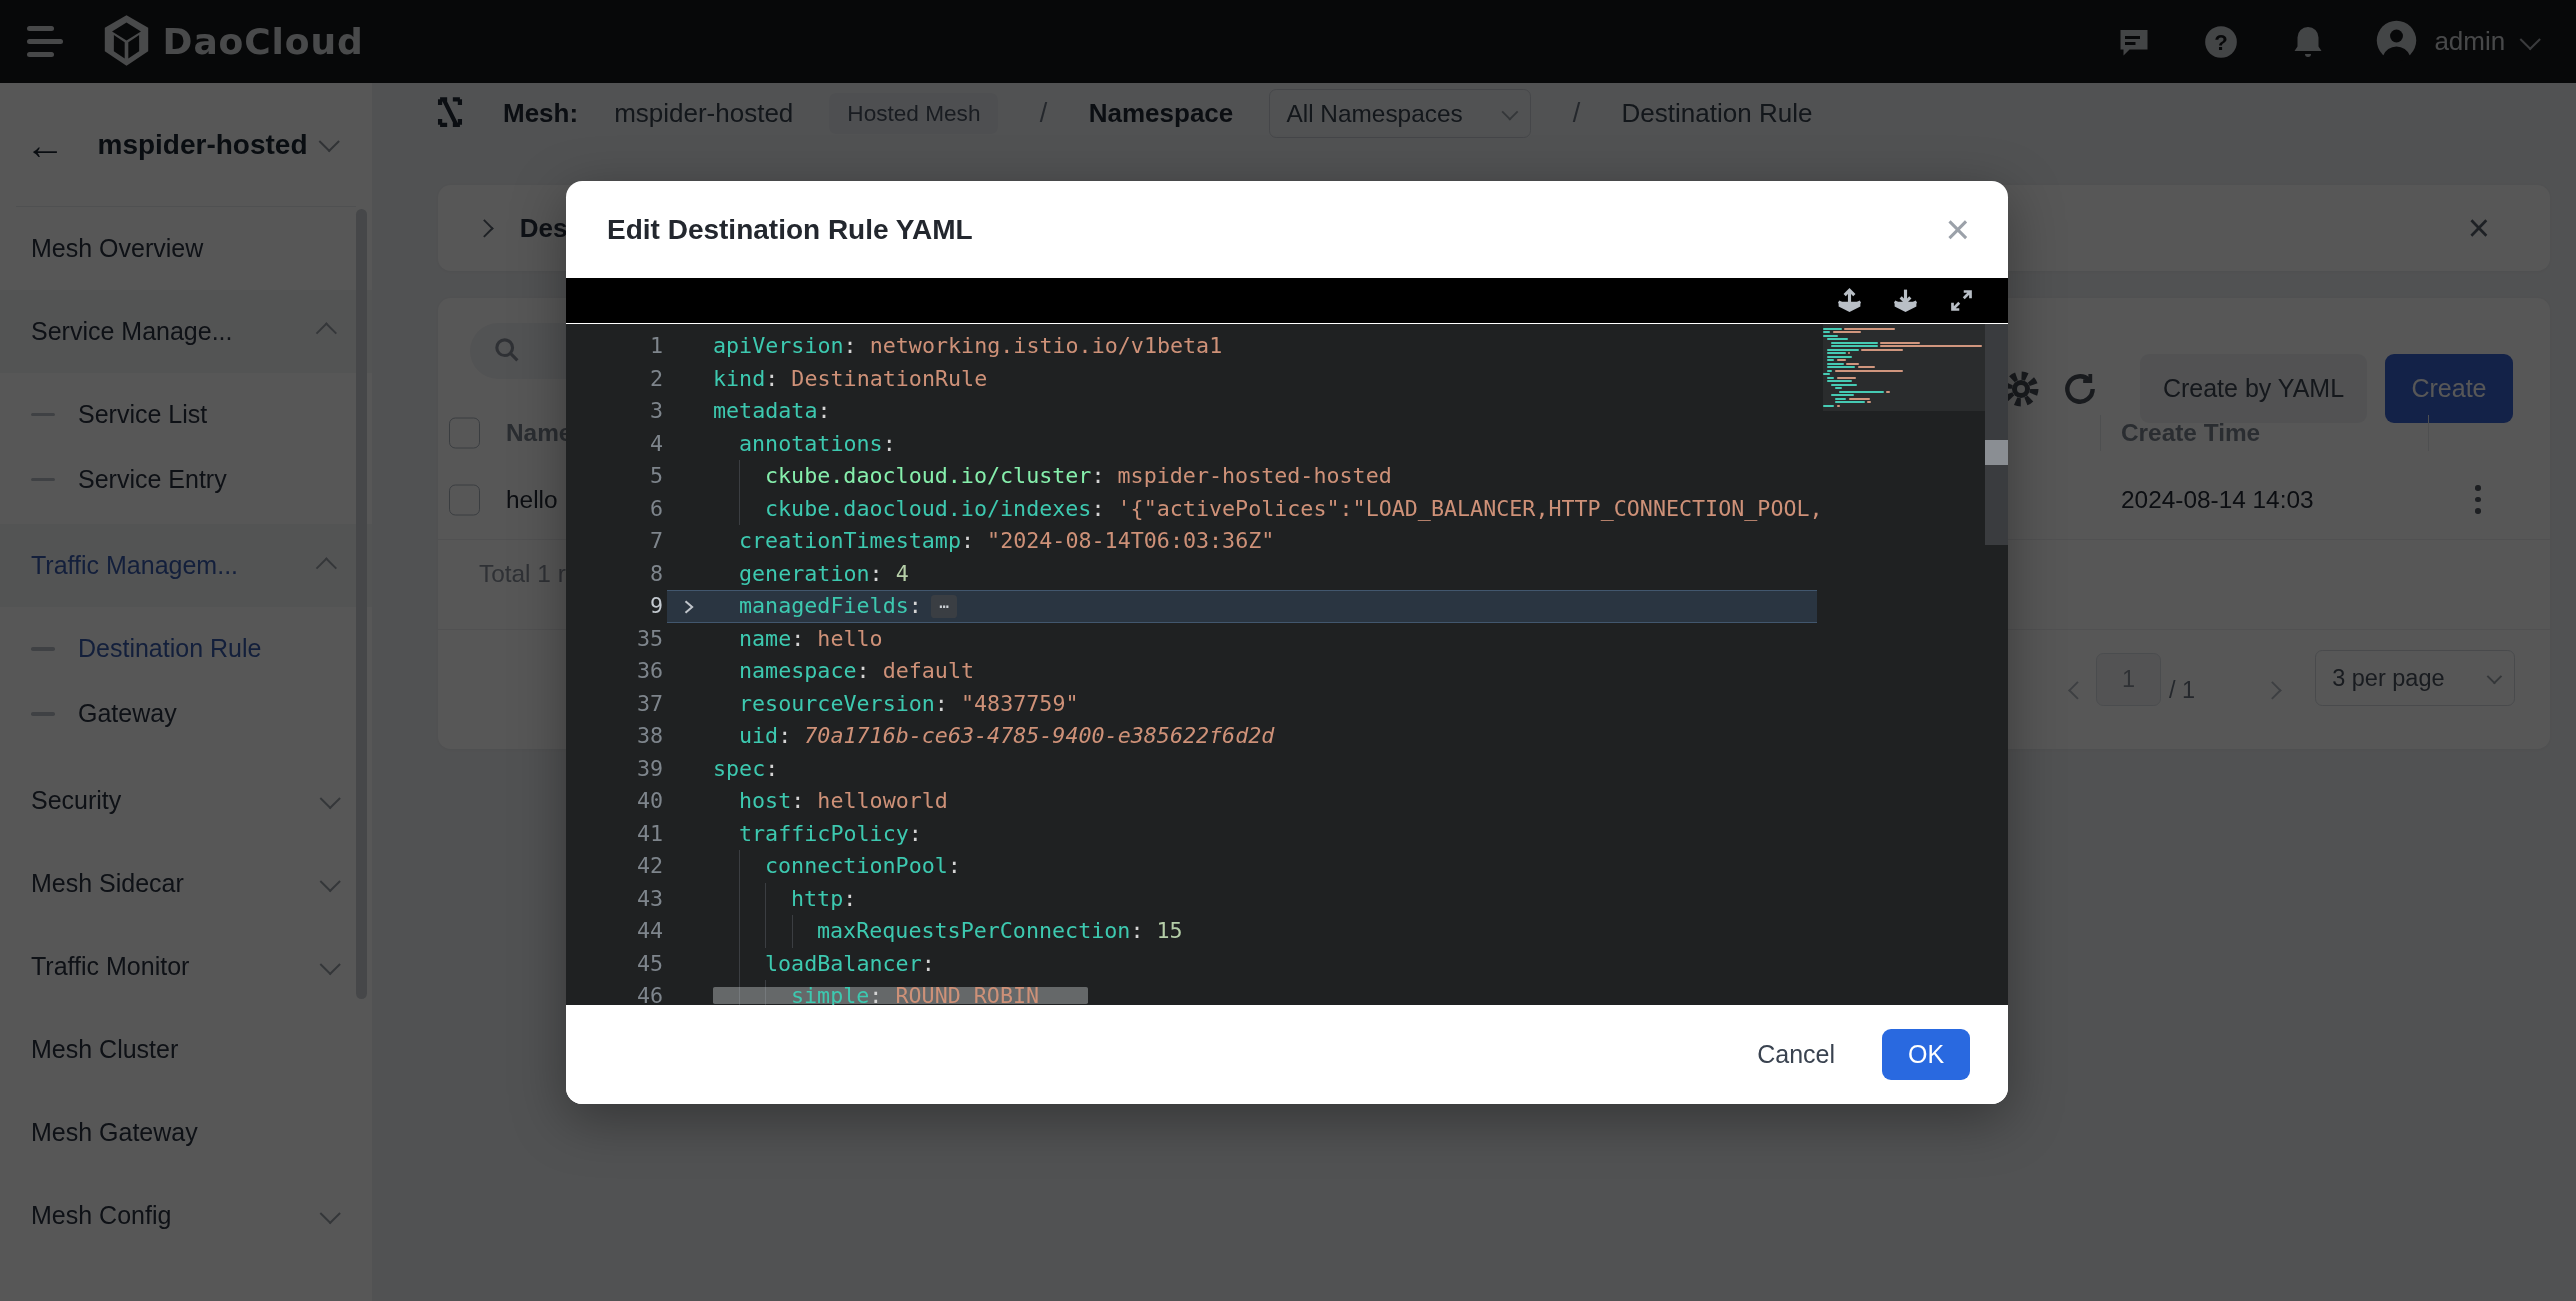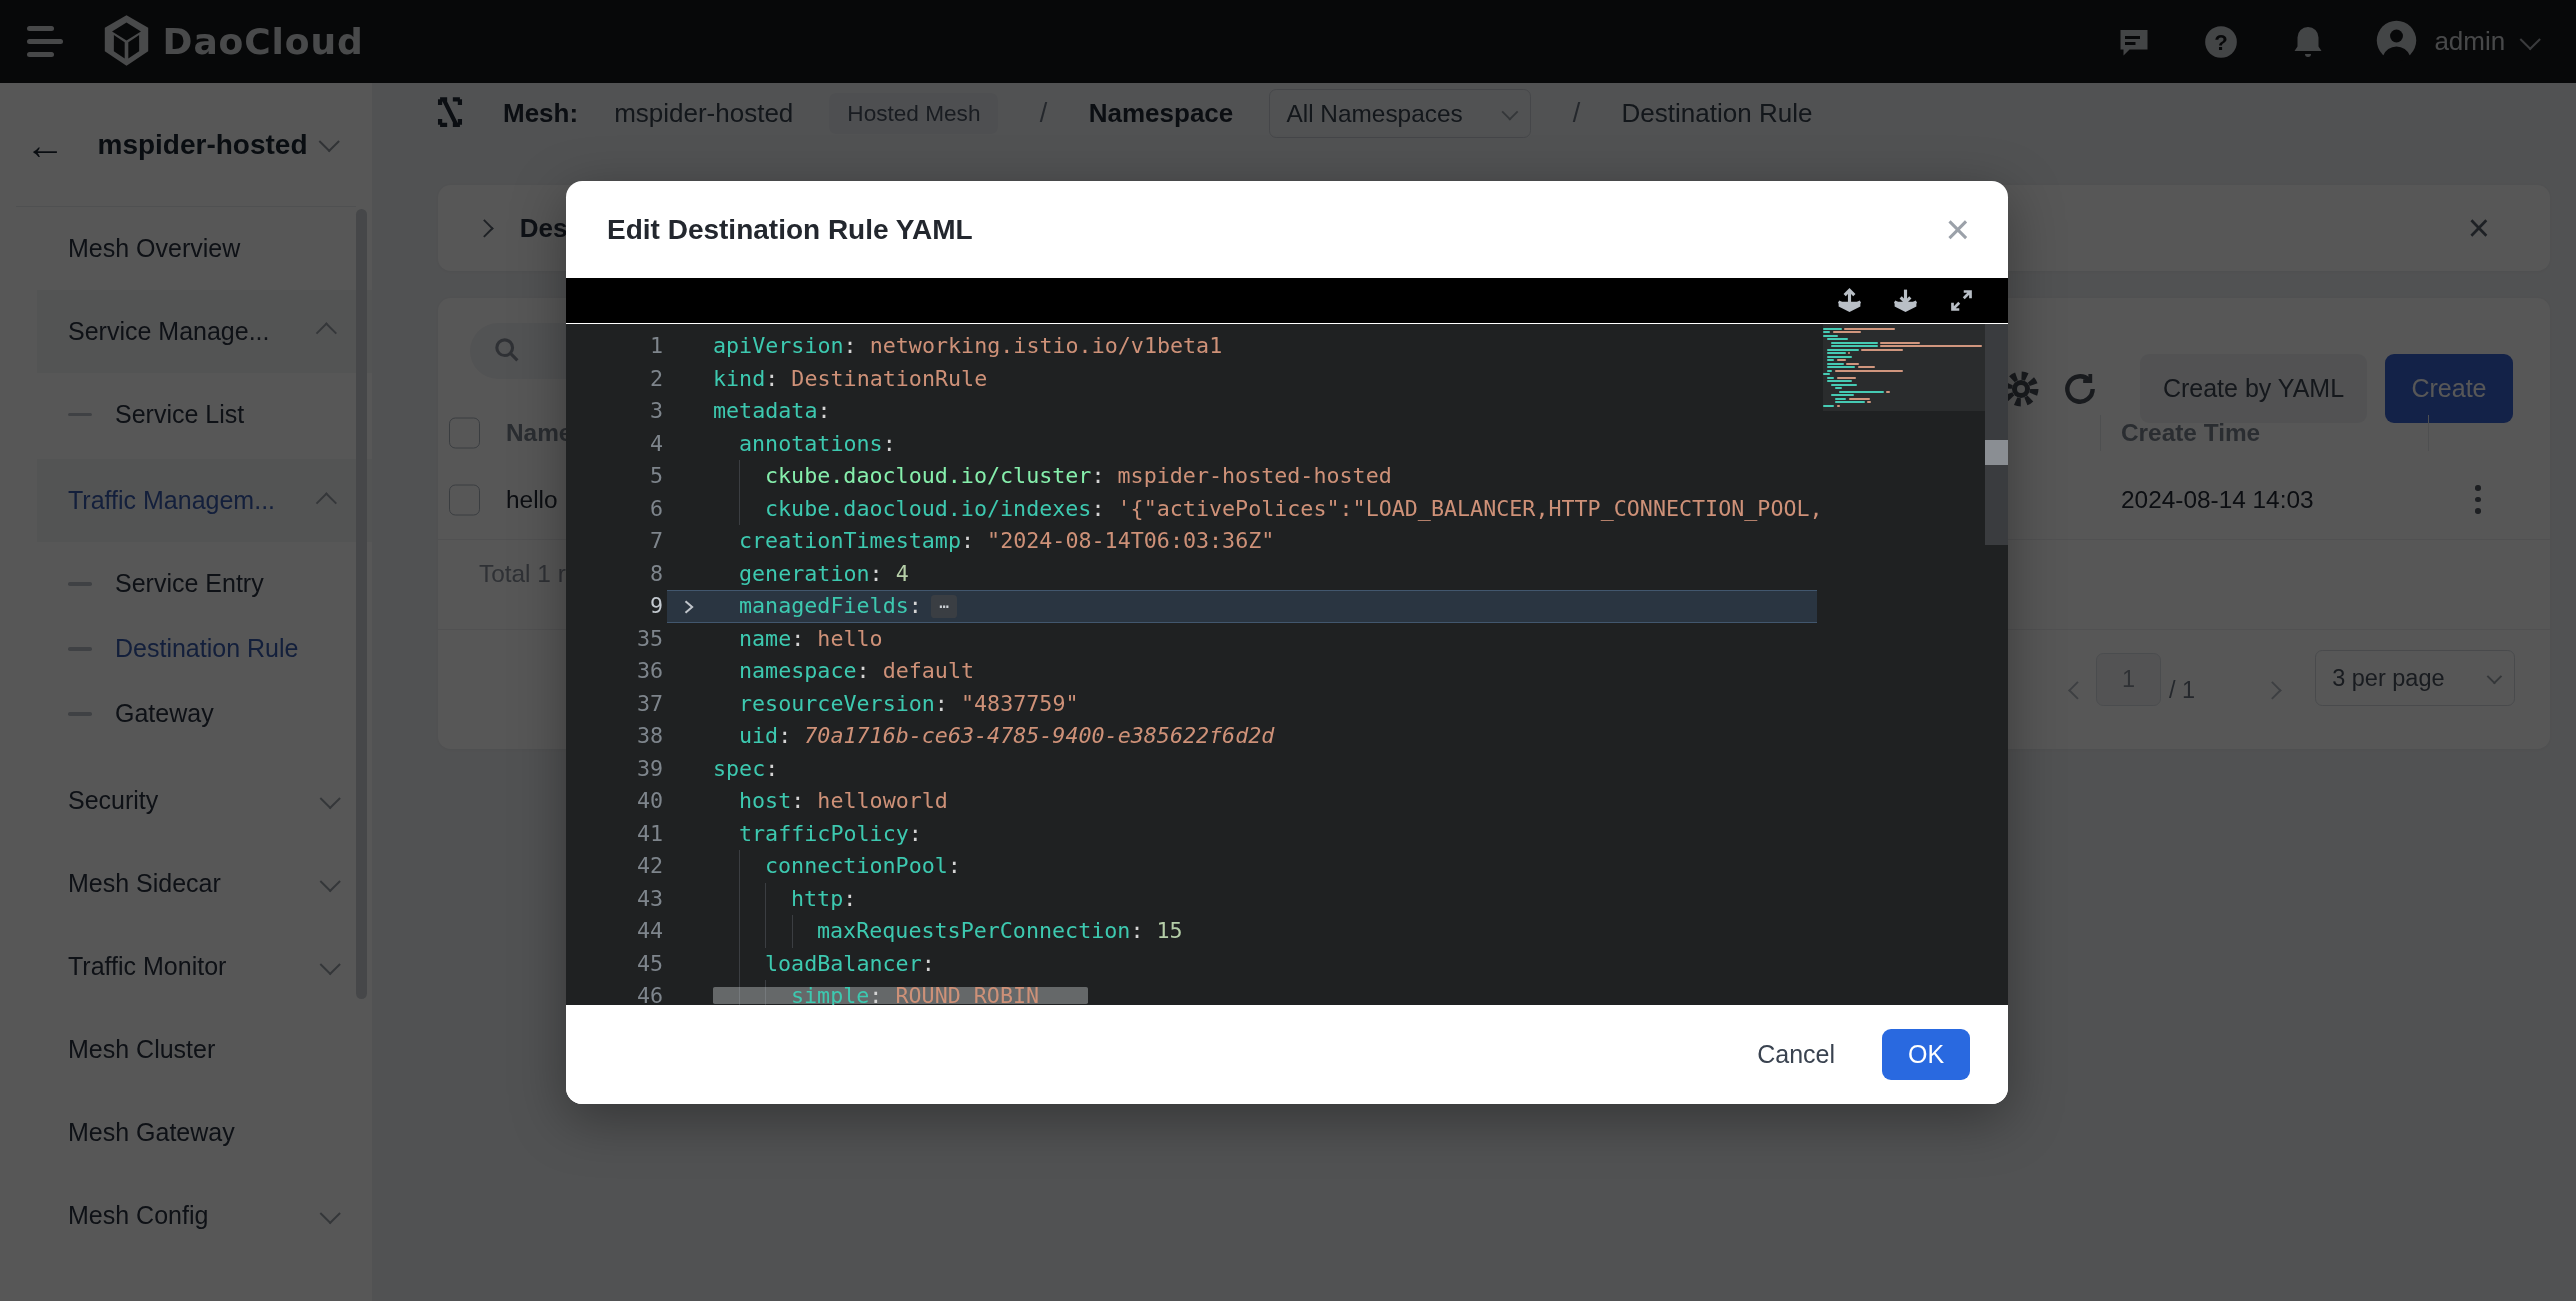--- a/index.html
+++ b/index.html
@@ -21,21 +21,21 @@
   .chev.up{transform:rotate(-135deg) translateY(-2.7px);}
   .chev.right{transform:rotate(-45deg);}
   
   .sidebar{position:absolute;left:0;top:83px;width:372px;height:1219px;background:#ffffff;z-index:1;border-right:0.9px solid #e9ebee;}
   .ws-row{height:123px;display:flex;align-items:center;padding:0 25px;box-sizing:border-box;}
   .back-arrow{font-size:40px;color:#1d2633;font-weight:bold;line-height:1;cursor:pointer;}
   .ws-name{font-size:28px;font-weight:600;color:#1d2633;margin-left:32.5px;flex:1;}
   .ws-chev{margin-right:12.6px;}
   .ws-chev .chev{border-color:#8f959d;}
   .side-divider{height:0.9px;background:#e7e9ed;margin:0 16.2px;}
-  .nav{position:relative;overflow:hidden;height:1092px;margin-left:37px;}
+  .nav{position:relative;overflow:hidden;height:1092px;}
   .nav-item{display:flex;align-items:center;padding:0 31px;box-sizing:border-box;cursor:pointer;}
   .nav-item.group{height:83px;}
   .nav-item.child{height:65px;}
   .nav-item.group.hl{background:#f4f5f7;}
   .group + .child{margin-top:9px;}
   .child + .group{margin-top:12.6px;}
   .nav-item .lbl{font-size:25px;color:#2b3340;flex:1;}
   .nav-item.active .lbl{color:#3a5dae;}
   .nav-item .dash{width:23.5px;height:3.6px;background:#b9bec6;border-radius:1.8px;margin-right:23.5px;flex:none;}
   .nav-item .chev{border-color:#9aa0a8;margin-right:5.4px;}
@@ -180,27 +180,27 @@
           <span class="lbl">Mesh Overview</span>
         </div>
         <div class="nav-item group hl">
           <span class="lbl">Service Manage...</span>
           <span class="chev up"></span>
         </div>
         <div class="nav-item child">
           <span class="dash"></span>
           <span class="lbl">Service List</span>
         </div>
+        <div class="nav-item child">
+          <span class="dash"></span>
+          <span class="lbl">Service Entry</span>
+        </div>
         <div class="nav-item group hl active">
           <span class="lbl">Traffic Managem...</span>
           <span class="chev up"></span>
-        </div>
-        <div class="nav-item child">
-          <span class="dash"></span>
-          <span class="lbl">Service Entry</span>
         </div>
         <div class="nav-item child active">
           <span class="dash"></span>
           <span class="lbl">Destination Rule</span>
         </div>
         <div class="nav-item child">
           <span class="dash"></span>
           <span class="lbl">Gateway</span>
         </div>
         <div class="nav-item group">

